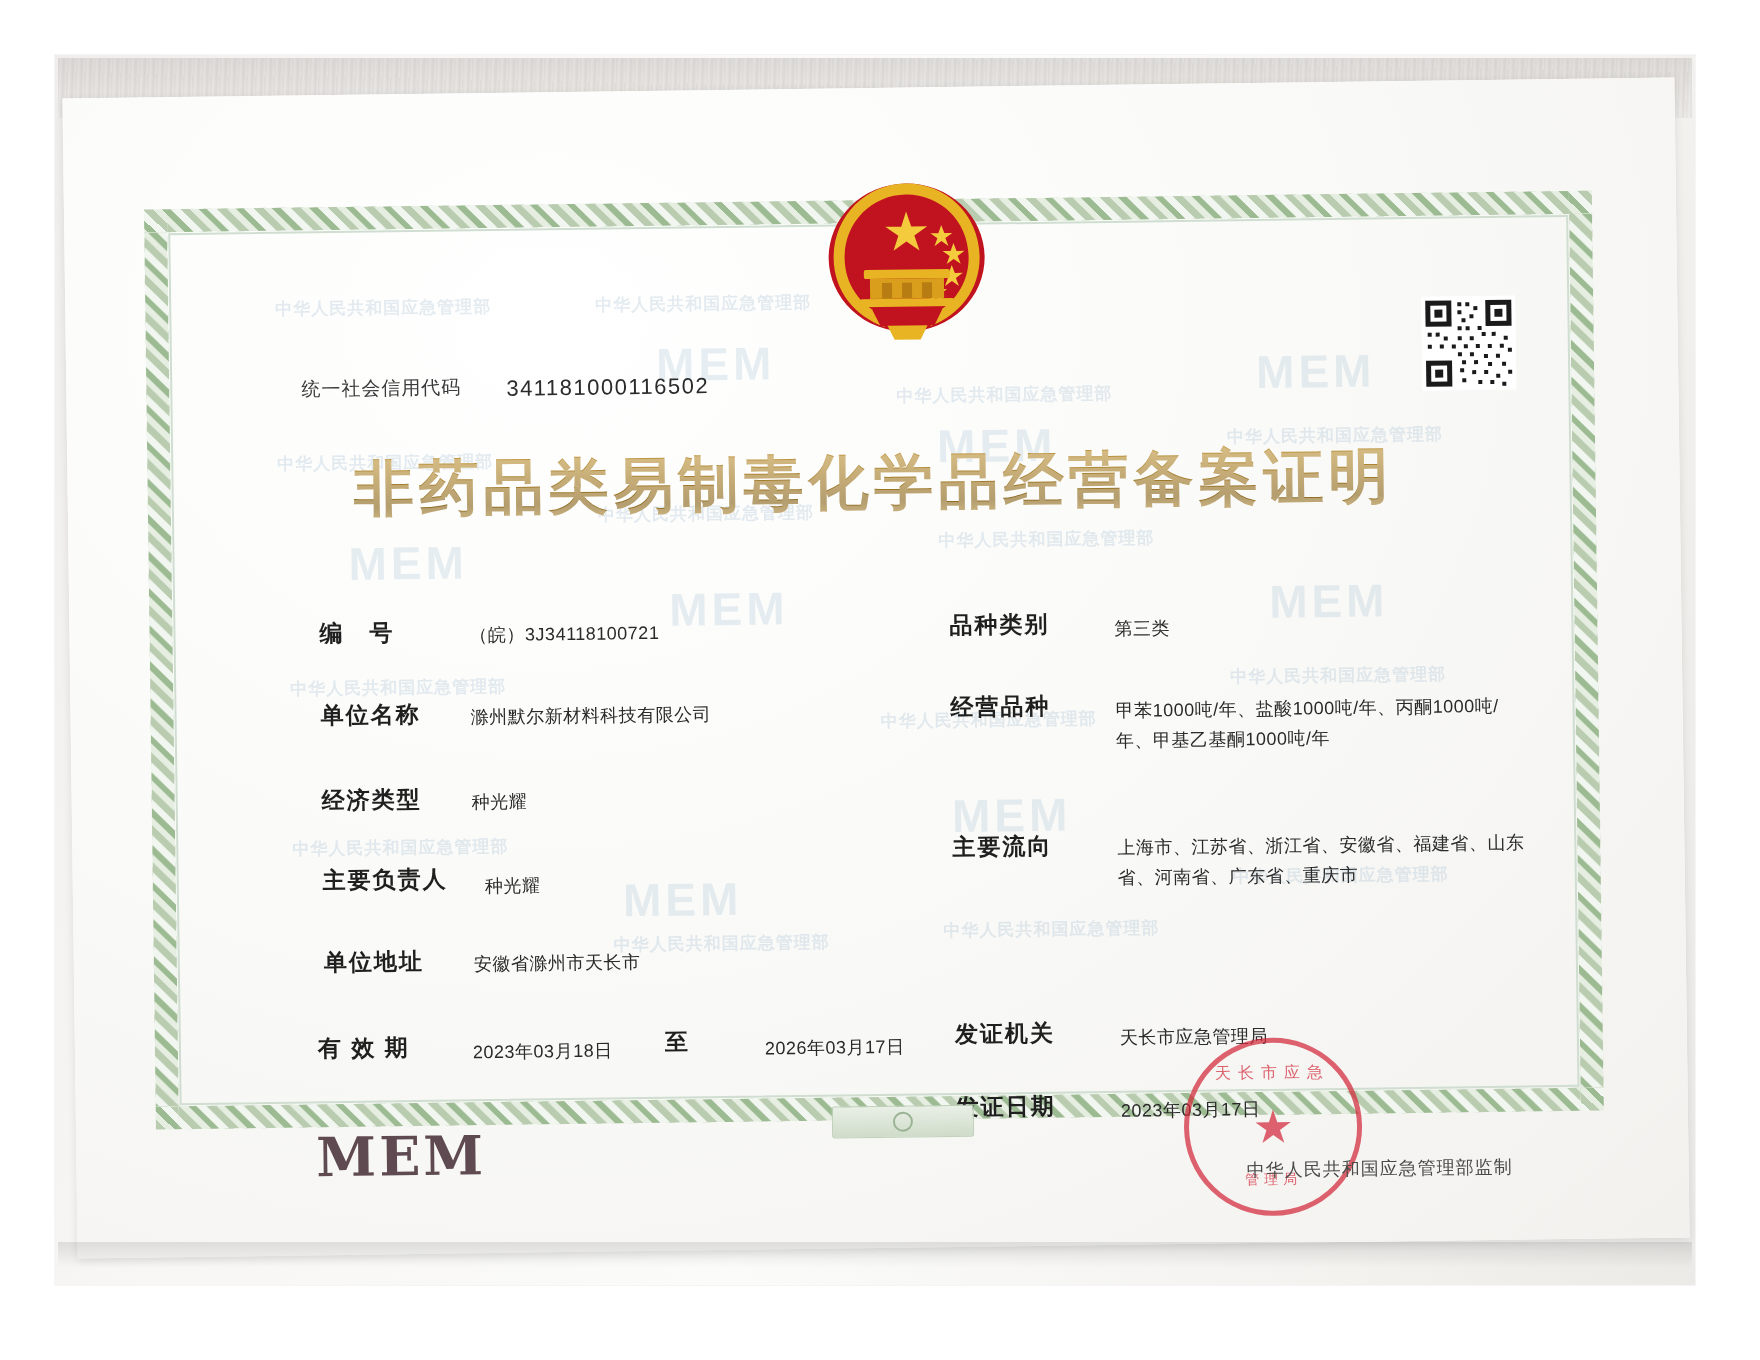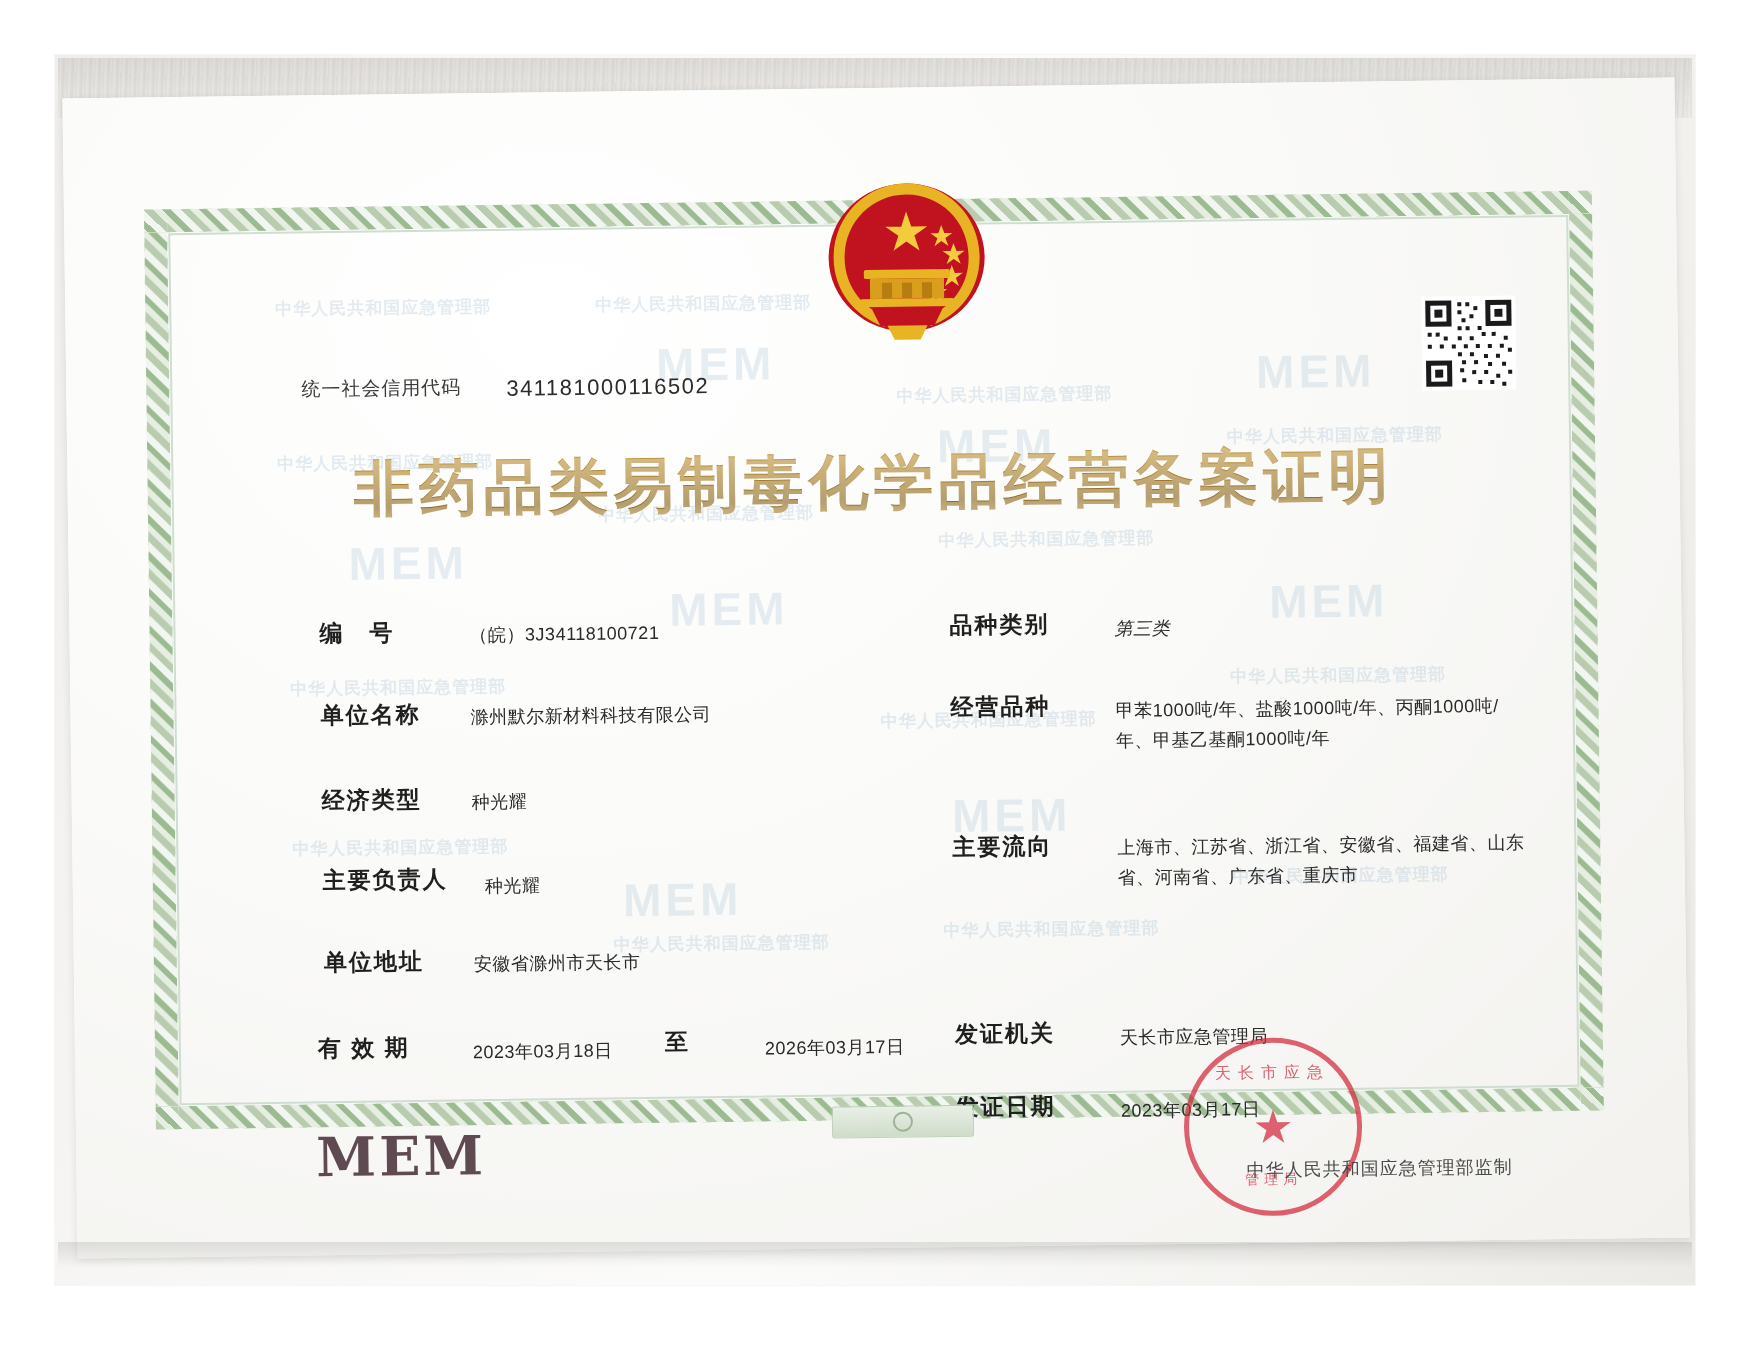--- a/index.html
+++ b/index.html
@@ -412,21 +412,21 @@
       <div class="field-value" style="left:400px; top:856px;">安徽省滁州市天长市</div>
 
       <div class="field-label" style="left:243px; top:938px;">有 效 期</div>
       <div class="field-value" style="left:398px; top:944px;">2023年03月18日</div>
       <div class="field-label" style="left:590px; top:936px;">至</div>
       <div class="field-value" style="left:690px; top:944px;">2026年03月17日</div>
 
       <div class="mem-mark">MEM</div>
 
       <div class="field-label" style="left:880px; top:523px;">品种类别</div>
-      <div class="field-value" style="left:1045px; top:529px;font-style:italic;">第三类</div>
+      <div class="field-value" style="left:1045px; top:529px;">第三类</div>
 
       <div class="field-label" style="left:880px; top:605px;">经营品种</div>
       <div class="field-value narrow" style="left:1045px; top:611px; width:420px;">甲苯1000吨/年、盐酸1000吨/年、丙酮1000吨/年、甲基乙基酮1000吨/年</div>
 
       <div class="field-label" style="left:880px; top:745px;">主要流向</div>
       <div class="field-value narrow" style="left:1045px; top:748px; width:430px;">上海市、江苏省、浙江省、安徽省、福建省、山东省、河南省、广东省、重庆市</div>
 
       <div class="field-label" style="left:880px; top:932px;">发证机关</div>
       <div class="field-value" style="left:1045px; top:938px;">天长市应急管理局</div>
 

